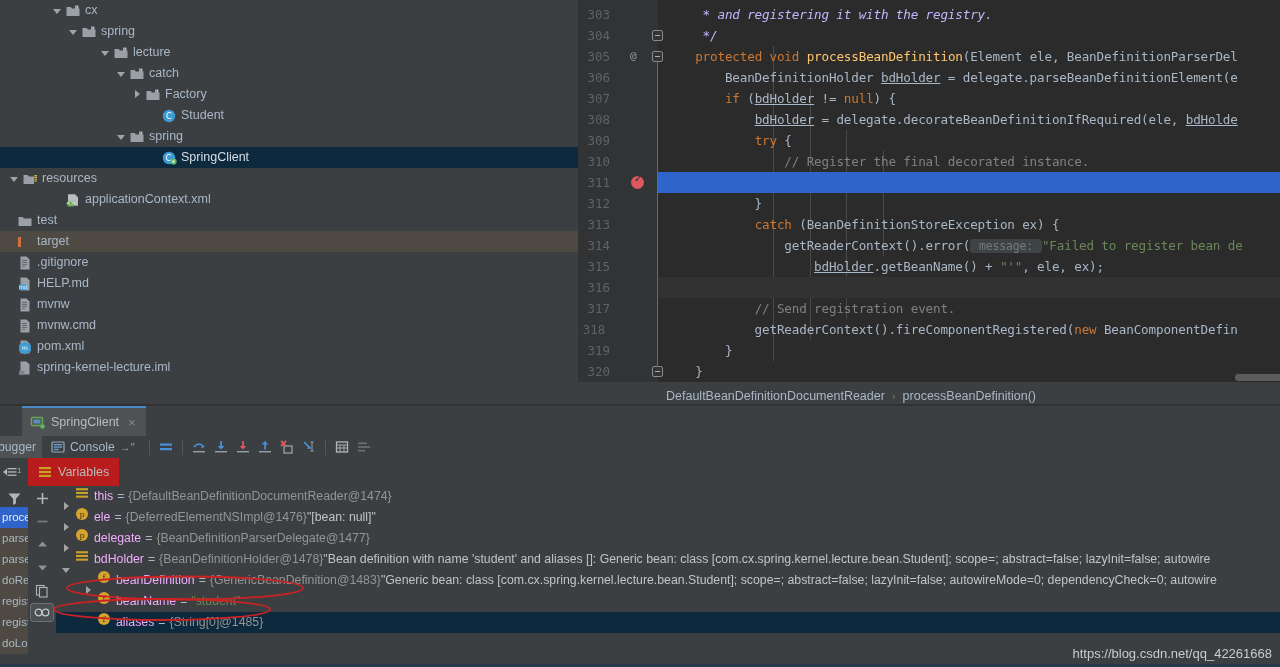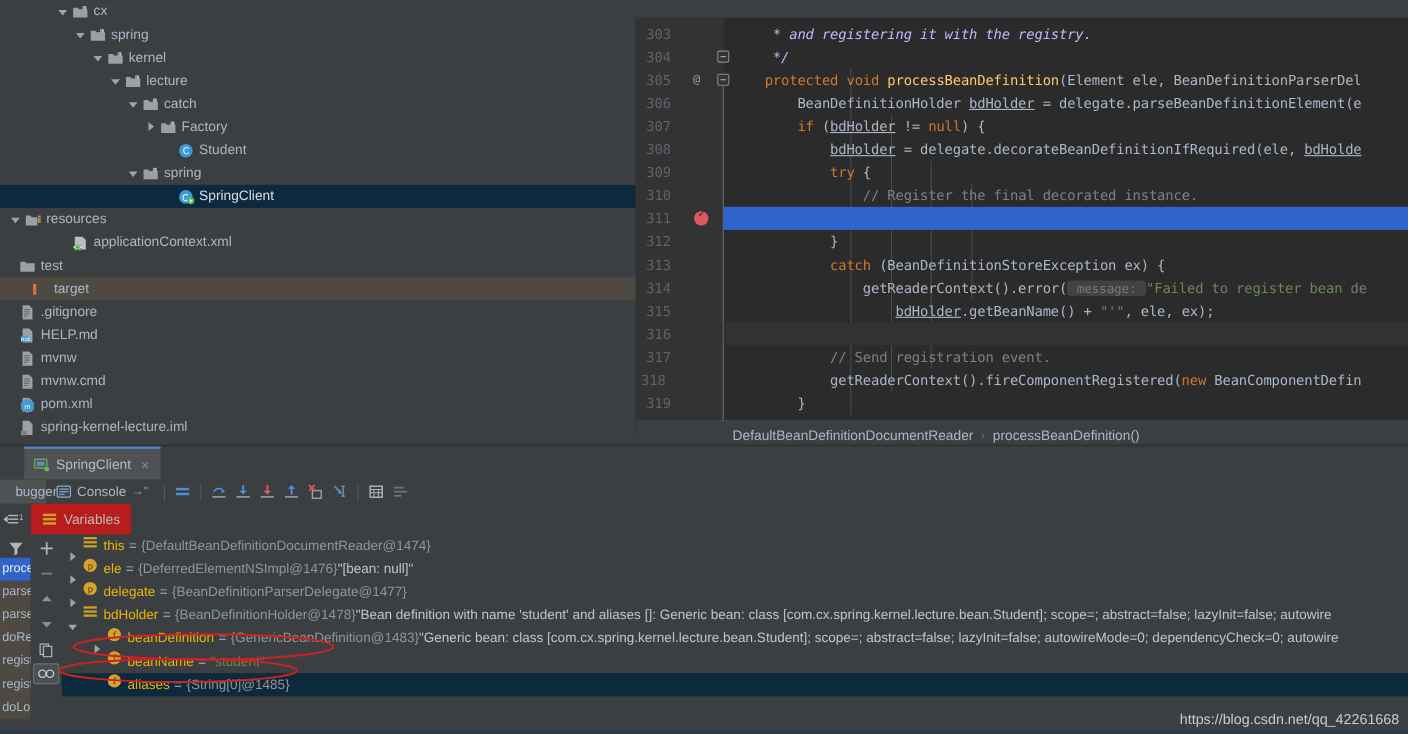--- a/index.html
+++ b/index.html
@@ -39,21 +39,20 @@
   }
   .ico { width: 16px; height: 16px; flex: 0 0 16px; margin-right: 4px; position: relative; }
   .ico svg { display: block; }
   .tlabel { font-size: 12.5px; }
 
   
   #editor-pane {
     position: absolute; left: 578px; top: 0; width: 702px; height: 382px;
     background: #2b2b2b; overflow: hidden;
     font-family: "DejaVu Sans Mono", monospace;
-    margin-top: 16px;
   }
   #gutter {
     position: absolute; left: 0; top: 0; width: 80px; height: 382px;
     background: #313335;
   }
   .lnum {
     position: absolute; right: 48px; font-size: 12.5px; color: #606366;
     font-family: "DejaVu Sans Mono", monospace; text-align: right; width: 32px;
   }
   .gutter-at {
@@ -201,21 +200,21 @@
     content:""; position:absolute; left:2px; top:8px;
     border-left:4.5px solid transparent; border-right:4.5px solid transparent;
     border-top:5px solid #a3a3a3;
   }
   .varrow.right::after {
     content:""; position:absolute; left:4px; top:5px;
     border-top:4.5px solid transparent; border-bottom:4.5px solid transparent;
     border-left:5px solid #a3a3a3;
   }
   .vicon { width: 16px; flex: 0 0 16px; margin-right: 4px; }
-  .vname { color: #eab308; }
+  .vname { color: #f0abfc; }
   .veq { color: #a9b7c6; margin: 0 4px; }
   .vref { color: #949494; }
   .vstr { color: #6a8759; }
   .vtail { color: #bfc4c9; }
 
   
   .annot { position: absolute; pointer-events: none; }
 
   
   #watermark {
@@ -248,31 +247,20 @@
         <span class="arrow down"></span>
         <span class="ico">
           <svg width="16" height="16" viewBox="0 0 16 16">
             <path d="M1.5 4 h4.2 l1.1 1.4 h7.7 v7.6 h-13 z" fill="#9aa0a6"></path>
             <rect x="10" y="2.6" width="3.4" height="3.1" fill="#b9bec3"></rect>
             <rect x="10.6" y="3.2" width="0.9" height="1.9" fill="#6f7378"></rect>
           </svg>
         </span>
         <span class="tlabel">spring</span>
       </div>
-      <div class="tree-row" style="padding-left: 84px;">
-        <span class="arrow down"></span>
-        <span class="ico">
-          <svg width="16" height="16" viewBox="0 0 16 16">
-            <path d="M1.5 4 h4.2 l1.1 1.4 h7.7 v7.6 h-13 z" fill="#9aa0a6"></path>
-            <rect x="10" y="2.6" width="3.4" height="3.1" fill="#b9bec3"></rect>
-            <rect x="10.6" y="3.2" width="0.9" height="1.9" fill="#6f7378"></rect>
-          </svg>
-        </span>
-        <span class="tlabel">kernel</span>
-      </div>
       <div class="tree-row" style="padding-left: 100px;">
         <span class="arrow down"></span>
         <span class="ico">
           <svg width="16" height="16" viewBox="0 0 16 16">
             <path d="M1.5 4 h4.2 l1.1 1.4 h7.7 v7.6 h-13 z" fill="#9aa0a6"></path>
             <rect x="10" y="2.6" width="3.4" height="3.1" fill="#b9bec3"></rect>
             <rect x="10.6" y="3.2" width="0.9" height="1.9" fill="#6f7378"></rect>
           </svg>
         </span>
         <span class="tlabel">lecture</span>
@@ -355,21 +343,21 @@
       </div>
       <div class="tree-row" style="padding-left: 4px;">
         <span class="arrow"></span>
         <span class="ico">
           <svg width="16" height="16" viewBox="0 0 16 16">
             <path d="M1.5 4 h4.2 l1.1 1.4 h7.7 v7.6 h-13 z" fill="#9aa0a6"></path>
           </svg>
         </span>
         <span class="tlabel">test</span>
       </div>
-      <div class="tree-row sel-gray" style="padding-left: 16px;">
+      <div class="tree-row sel-gray" style="padding-left: 4px;">
         <span class="arrow"></span>
         <span class="ico">
           <svg width="16" height="16" viewBox="0 0 16 16">
             <rect x="1" y="3" width="3" height="10" fill="#d0703c"></rect>
           </svg>
         </span>
         <span class="tlabel">target</span>
       </div>
       <div class="tree-row" style="padding-left: 4px;">
         <span class="arrow"></span>
@@ -509,21 +497,21 @@
           <rect x="3.5" y="4.5" width="7" height="4" fill="#5a8fb8"></rect>
           <circle cx="12.5" cy="11.5" r="2.2" fill="#5fb760"></circle>
         </svg>
       </span>
       <span>SpringClient</span>
       <span class="tclose">×</span>
     </div>
   </div>
 
   <div id="debug-toolbar">
-    <div class="dtab active" style="padding-left:14px;width:42px;padding-right:6px">
+    <div class="dtab active" style="padding-left:14px;width:42px;justify-content:flex-end;padding-right:6px">
       <span>bugger</span>
     </div>
     <div class="dtab">
       <span style="display:inline-flex">
         <svg width="14" height="14" viewBox="0 0 14 14">
           <rect x="1" y="2" width="12" height="10" rx="1" fill="none" stroke="#8fa8bf" stroke-width="1.2"></rect>
           <rect x="2.8" y="4" width="8.4" height="1.3" fill="#6f9fcf"></rect>
           <rect x="2.8" y="6.4" width="8.4" height="1.3" fill="#6f9fcf"></rect>
           <rect x="2.8" y="8.8" width="5" height="1.3" fill="#6f9fcf"></rect>
         </svg>

